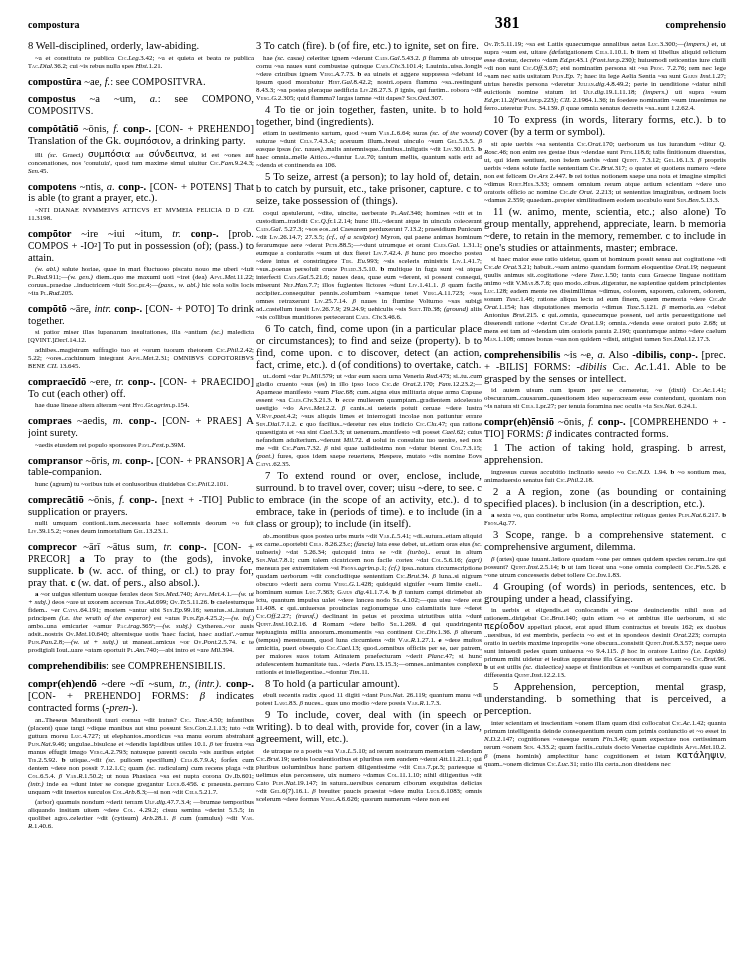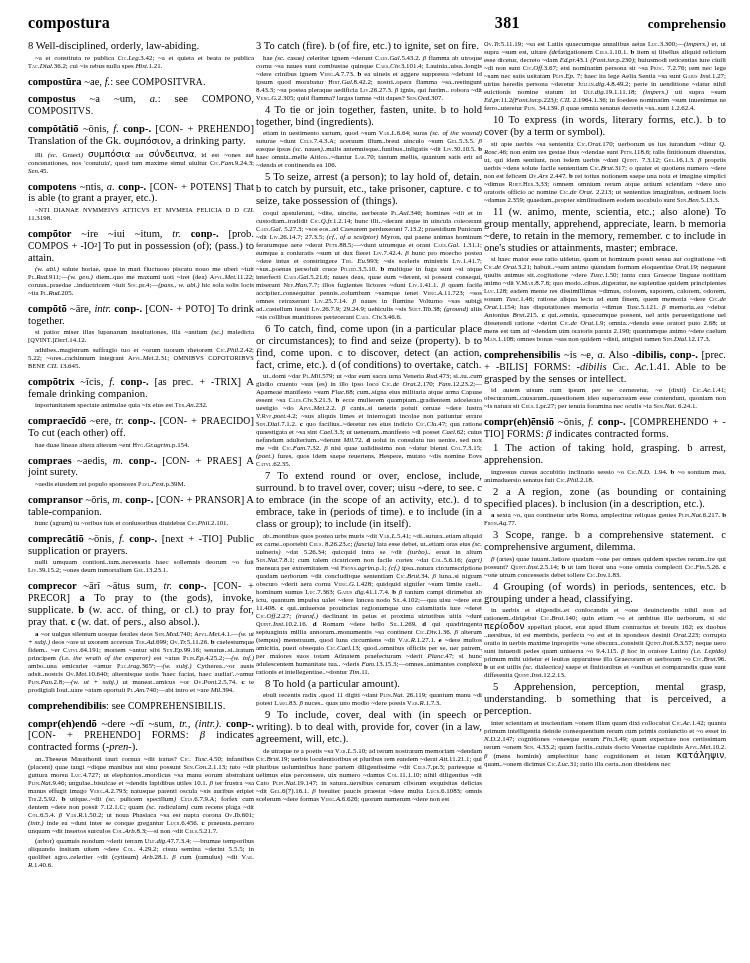--- a/index.html
+++ b/index.html
@@ -25,37 +25,37 @@
   
   .runhead {
     display: flex;
     align-items: baseline;
     height: 22px;
     margin-bottom: 4px;
   }
   .runhead .left {
     flex: 0 0 226px;
     font-weight: bold;
-    font-size: 16px;
+    font-size: 10px;
     letter-spacing: .1px;
   }
   .runhead .folio {
     flex: 0 0 232px;
     text-align: right;
     padding-left: 34px;
     font-size: 16px;
     font-variant: small-caps;
     letter-spacing: .4px;
     font-weight: bold;
   }
   .runhead .right {
     flex: 1 1 auto;
     text-align: right;
     font-weight: bold;
-    font-size: 13px;
+    font-size: 10px;
     letter-spacing: .1px;
   }
 
   
   .columns {
     display: flex;
     gap: 2px;
     height: 920px;
   }
   .col {
@@ -162,24 +162,20 @@
 
       <div class="entry">
         <div class="hw"><b>compōtō</b> ~āre, <i>intr.</i> <b>conp-.</b> [<span class="sc">CON-</span> + <span class="sc">POTO</span>] To drink together.</div>
         <div class="cit">si patior miser illas lupanarum insultationes, illa ~antium <i>(sc.)</i> maledicta [<span class="sc">QVINT.</span>]<i>Decl.</i>14.12.</div>
       </div>
 
       <div class="entry">
         <div class="cit">adhibes..magistrum suffragio tuo et ~orum tuorum rhetorem <span class="sc">Cic.</span><i>Phil.</i>2.42; 5.22; ~ores..cachinnum integrant <span class="sc">Apvl.</span><i>Met.</i>2.31; <span class="sc">OMNIBVS COPOTORIBVS BENE</span> <i>CIL</i> 13.645.</div>
       </div>
 
-      <div class="entry">
-        <div class="hw"><b>compōtrix</b> ~īcis, <i>f.</i> <b>conp-.</b> [as prec. + <span class="sc">-TRIX</span>] A female drinking companion.</div>
-        <div class="cit">inportunitatem spectate animulae quia ~ix eius est <span class="sc">Ter.</span><i>An.</i>232.</div>
-      </div>
 
       <div class="entry">
         <div class="hw"><b>compraecīdō</b> ~ere, <i>tr.</i> <b>conp-.</b> [<span class="sc">CON-</span> + <span class="sc">PRAECIDO</span>] To cut (each other) off.</div>
         <div class="cit">hae duae lineae altera alteram ~ent <span class="sc">Hyg.</span><i>Gr.agrim.</i>p.154.</div>
       </div>
 
       <div class="entry">
         <div class="hw"><b>compraes</b> ~aedis, <i>m.</i> <b>conp-.</b> [<span class="sc">CON-</span> + <span class="sc">PRAES</span>] A joint surety.</div>
         <div class="cit">~aedis eiusdem rei populo sponsores <span class="sc">Pavl.</span><i>Fest.</i>p.39M.</div>
       </div>

